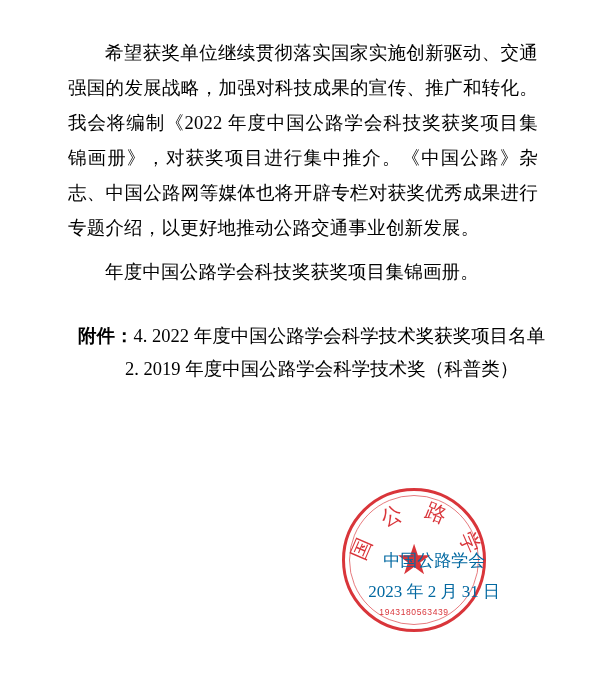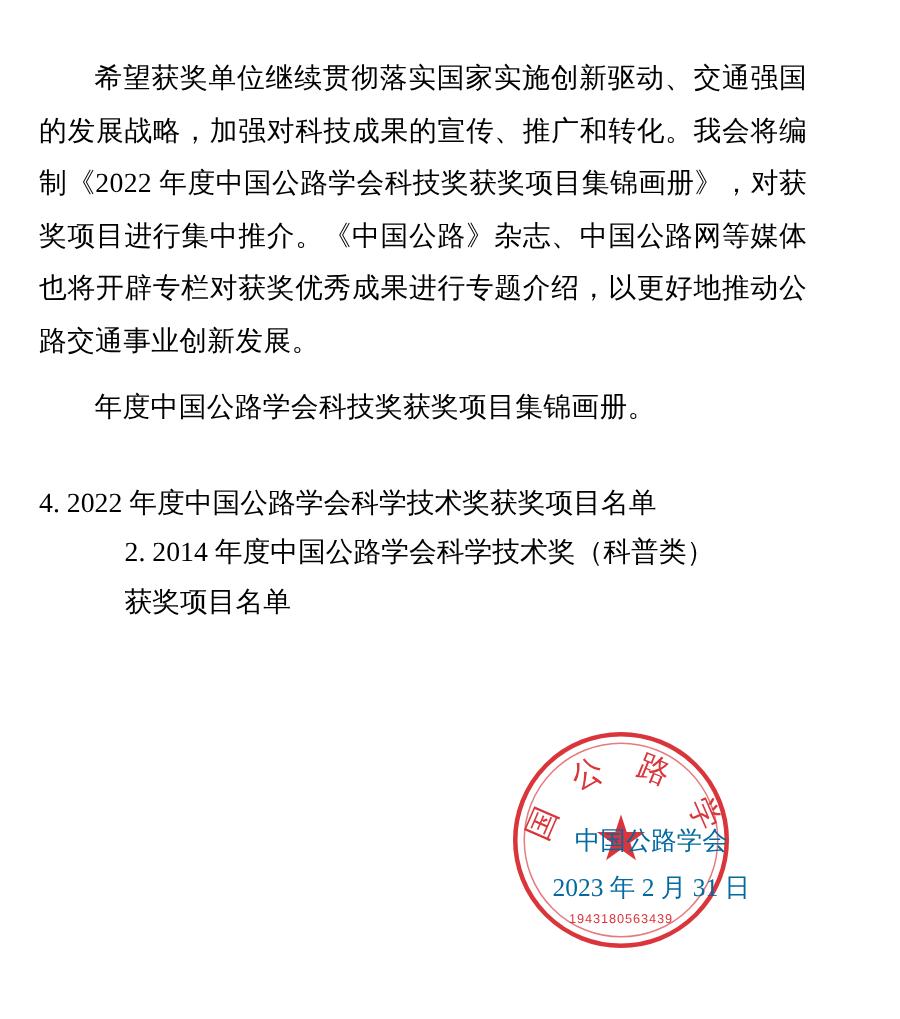--- a/index.html
+++ b/index.html
@@ -13,21 +13,21 @@
     font-family: "Liberation Serif", "DejaVu Serif", serif;
     color: #000000;
     position: relative;
     overflow: hidden;
   }
   .page {
     position: relative;
     width: 600px;
     height: 610px;
     box-sizing: border-box;
-    padding: 36px 62px 0 26px;
+    padding: 36px 62px 0 68px;
   }
   .para {
     font-size: 18.5px;
     line-height: 35px;
     text-align: justify;
     text-justify: inter-ideograph;
     text-indent: 2em;
     margin: 0 0 2px 0;
     letter-spacing: 0.2px;
   }
@@ -135,26 +135,26 @@
 <body>
 
 <div class="page">
 
   <p class="para">希望获奖单位继续贯彻落实国家实施创新驱动、交通强国的发展战略，加强对科技成果的宣传、推广和转化。我会将编制《2022 年度中国公路学会科技奖获奖项目集锦画册》，对获奖项目进行集中推介。《中国公路》杂志、中国公路网等媒体也将开辟专栏对获奖优秀成果进行专题介绍，以更好地推动公路交通事业创新发展。</p>
 
   <p class="para para-gap">年度中国公路学会科技奖获奖项目集锦画册。</p>
 
   <div class="attach-block">
     <div class="attach-row">
+      <span class="attach-label">附件：</span>
       <span class="attach-items">
         <span class="attach-item">4. 2022 年度中国公路学会科学技术奖获奖项目名单</span>
       </span>
     </div>
-    <div class="attach-item attach-item-indent">2. 2014 年度中国公路学会科学技术奖（科普类）</div>
-    <div class="attach-item attach-item-indent2">获奖项目名单</div>
+    <div class="attach-item attach-item-indent">2. 2019 年度中国公路学会科学技术奖（科普类）</div>
   </div>
 
   <div class="sign-area">
 
     <div class="seal">
       <div class="seal-inner"></div>
       <svg width="144" height="144" viewBox="0 0 144 144">
         <defs>
           <path id="arcpath" d="M 20,78 A 52,52 0 0 1 124,78" fill="none"></path>
         </defs>

